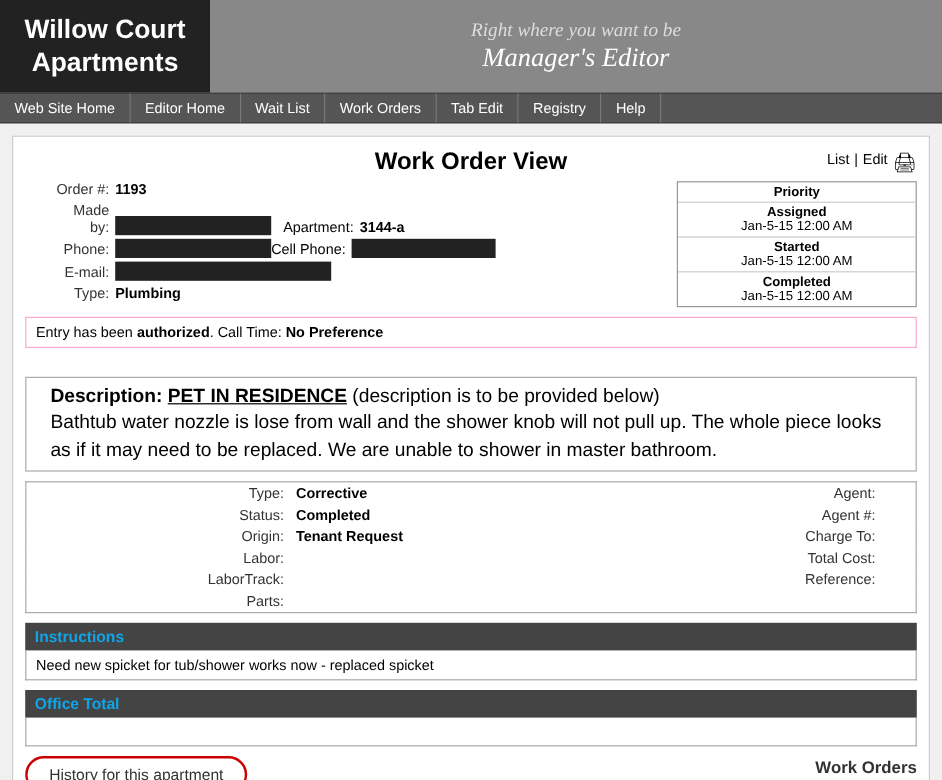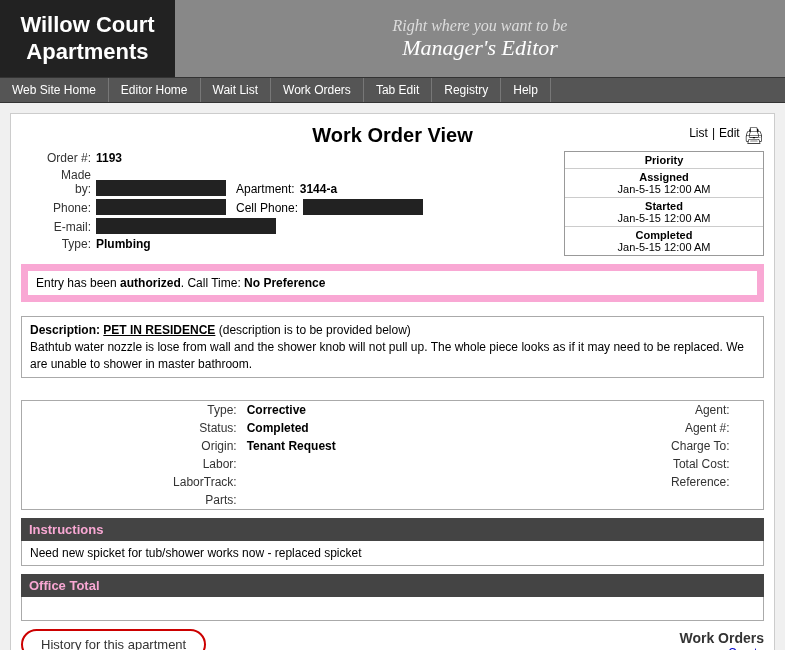--- a/index.html
+++ b/index.html
@@ -38,35 +38,35 @@
     .field-input-sm { background: #222; color: #222; width: 120px; height: 16px; display: inline-block; }
 
     
     .dates-panel { text-align: center; }
     .dates-panel .date-row { border-bottom: 1px solid #ccc; padding: 2px 5px; font-size: 11px; }
     .dates-panel .date-row:last-child { border-bottom: none; }
     .dates-panel .date-label { font-weight: bold; }
     .dates-panel .date-val { }
 
     
-    .auth-box { border: 7px solid #f9a8d4; padding: 5px 8px; margin-bottom: 14px; font-size: 12px; }
-
-    
-    .desc-box { border: 1px solid #aaa; padding: 5px 8px; margin-bottom: 22px; font-size: 12px; line-height: 1.4; }
+    .auth-box { border: 1px solid #f9a8d4; padding: 5px 8px; margin-bottom: 24px; font-size: 12px; }
+
+    
+    .desc-box { border: 1px solid #aaa; padding: 5px 20px; margin-bottom: 8px; font-size: 16px; line-height: 1.4; }
     .desc-box .desc-title { font-weight: bold; }
     .desc-box .desc-underline { text-decoration: underline; }
 
     
     .details-table { width: 100%; border-collapse: collapse; border: 1px solid #aaa; margin-bottom: 8px; }
     .details-table td { padding: 2px 5px; font-size: 12px; vertical-align: top; }
     .details-table .dt-label { text-align: right; color: #333; min-width: 80px; }
     .details-table .dt-value { font-weight: bold; }
 
     
-    .section-header { background: #444; color: #f9a8d4; font-weight: bold; padding: 4px 8px; margin-bottom: 0; font-size: 13px; }
+    .section-header { background: #444; color: #0ea5e9; font-weight: bold; padding: 4px 8px; margin-bottom: 0; font-size: 13px; }
 
     
     .section-content { border: 1px solid #aaa; border-top: none; padding: 5px 8px; margin-bottom: 8px; font-size: 12px; min-height: 24px; }
 
     
     .history-work-orders { display: flex; justify-content: space-between; align-items: center; margin-top: 8px; margin-bottom: 4px; }
     .history-bubble { border: 2px solid #c00; border-radius: 20px; padding: 6px 18px; font-size: 13px; color: #333; background: #fff; }
     .wo-section-title { font-size: 14px; font-weight: bold; color: #333; }
     .create-link { color: #00c; text-decoration: underline; cursor: pointer; font-size: 12px; }
 
@@ -119,21 +119,21 @@
         </div>
         <div class="field-row">
           <span class="field-label"><span>Made</span><br><span>by:</span></span>
           <span class="field-input">&nbsp;</span>
           <span style="margin-left:10px;">Apartment:</span>
           <span class="field-value" style="margin-left:5px;">3144-a</span>
         </div>
         <div class="field-row">
           <span class="field-label">Phone:</span>
           <span class="field-input">&nbsp;</span>
-          <span style="margin-left:10px;">Cell Phone:</span>
+          <span style="">Cell Phone:</span>
           <span class="field-input-sm" style="margin-left:5px;">&nbsp;</span>
         </div>
         <div class="field-row">
           <span class="field-label">E-mail:</span>
           <span class="field-input" style="width:180px;">&nbsp;</span>
         </div>
         <div class="field-row">
           <span class="field-label">Type:</span>
           <span class="field-value">Plumbing</span>
         </div>

